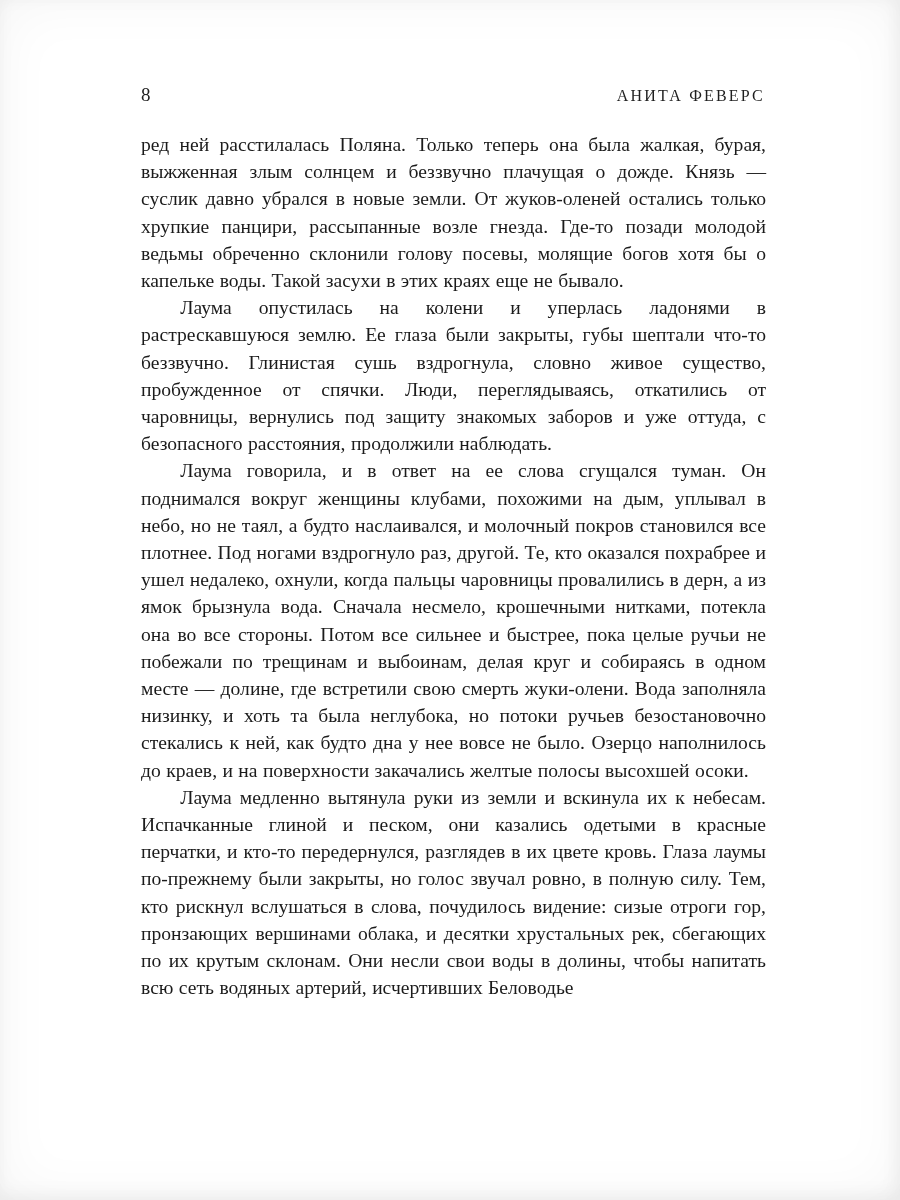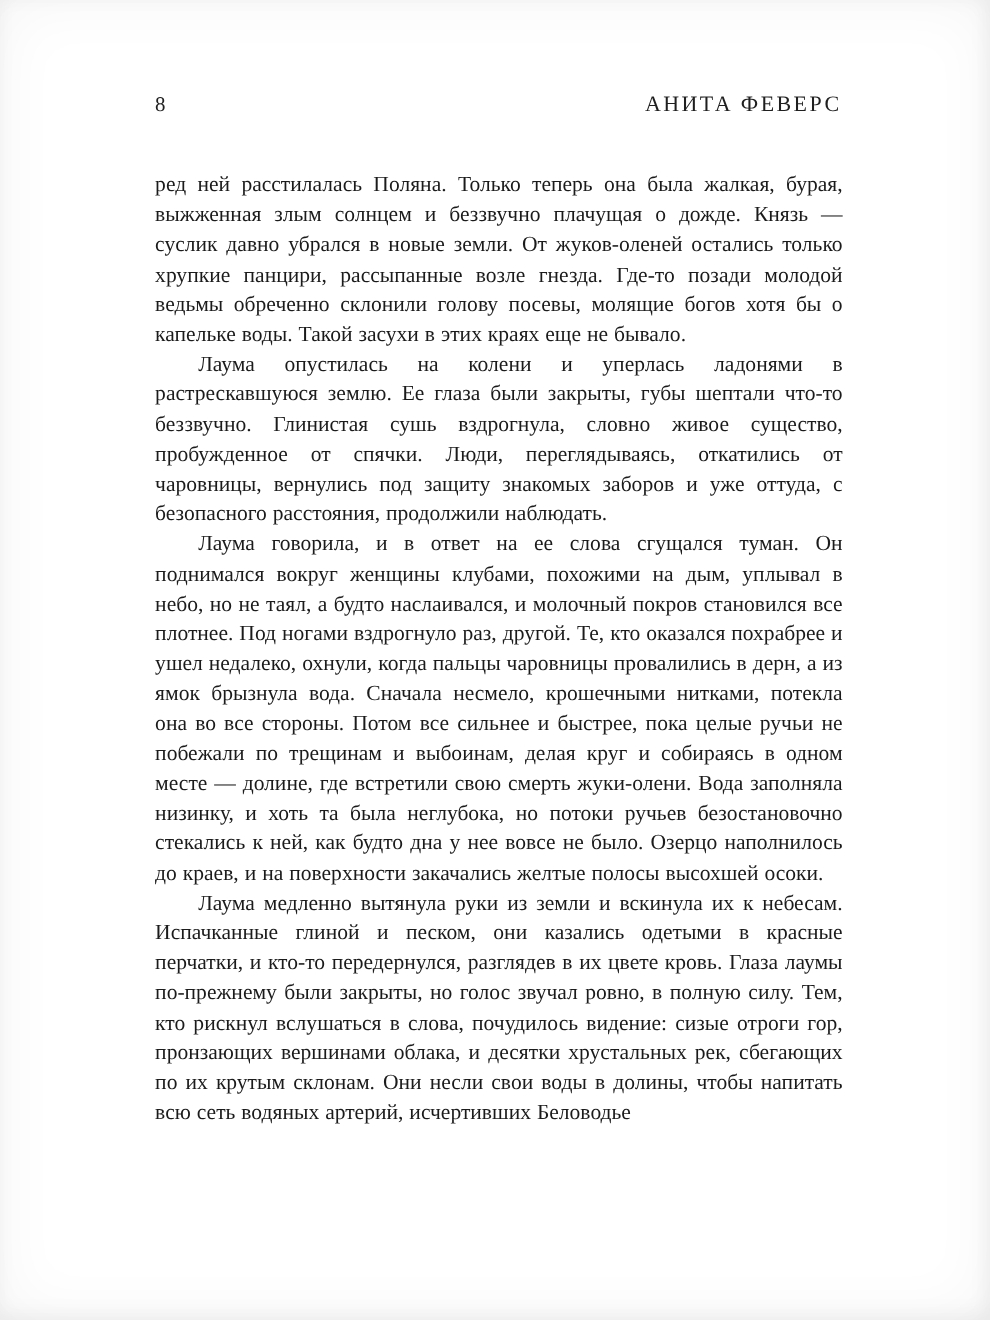--- a/index.html
+++ b/index.html
@@ -26,39 +26,38 @@
     display: flex;
     justify-content: space-between;
     align-items: baseline;
   }
   .pagenum {
     font-size: 19px;
     letter-spacing: 0.5px;
     color: #222;
   }
   .running-title {
-    font-size: 20px;
+    font-size: 16px;
     letter-spacing: 2.2px;
     color: #1f1f1f;
     text-transform: uppercase;
   }
   .body-text {
     position: absolute;
     top: 131px;
     left: 141px;
     width: 625px;
     font-size: 19.6px;
     line-height: 27.2px;
     text-align: justify;
     text-justify: inter-word;
     hyphens: auto;
     -webkit-hyphens: auto;
     word-spacing: 0.5px;
     color: #1b1b1b;
-    margin-top: 24px;
   }
   .body-text p {
     margin: 0;
     padding: 0;
   }
   .body-text p.indent {
     text-indent: 2em;
   }
 </style>
 </head>

